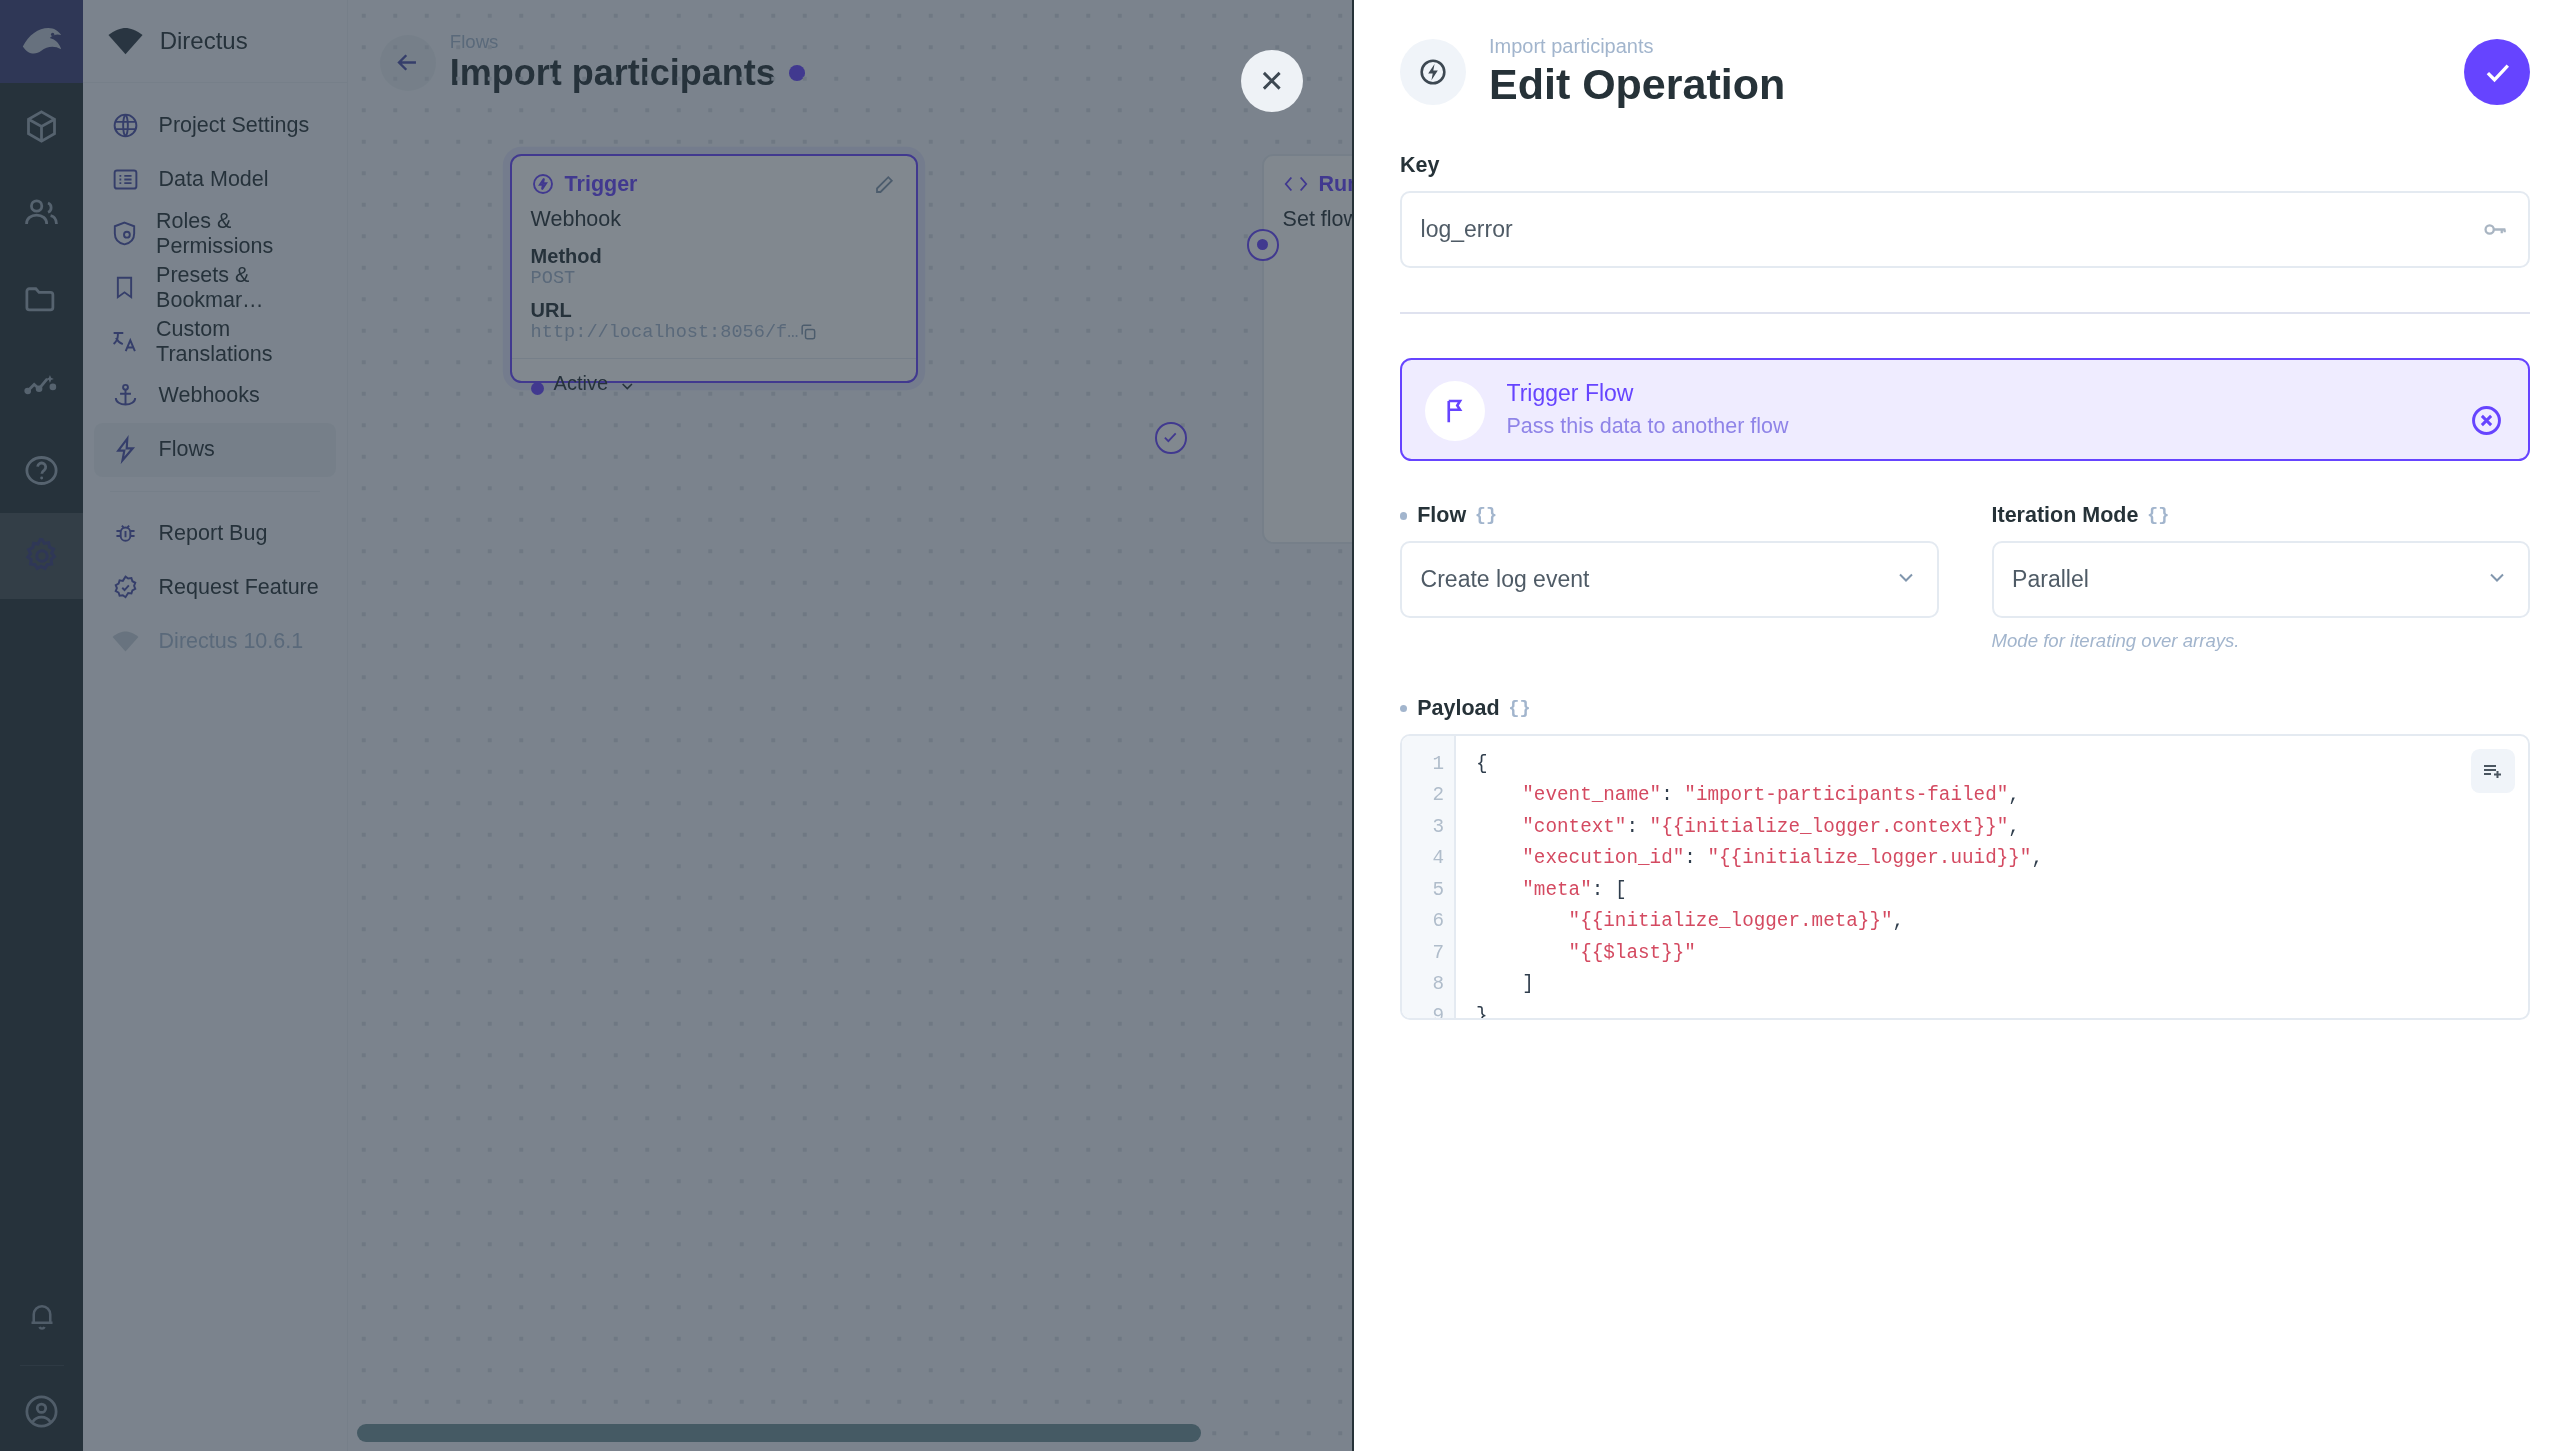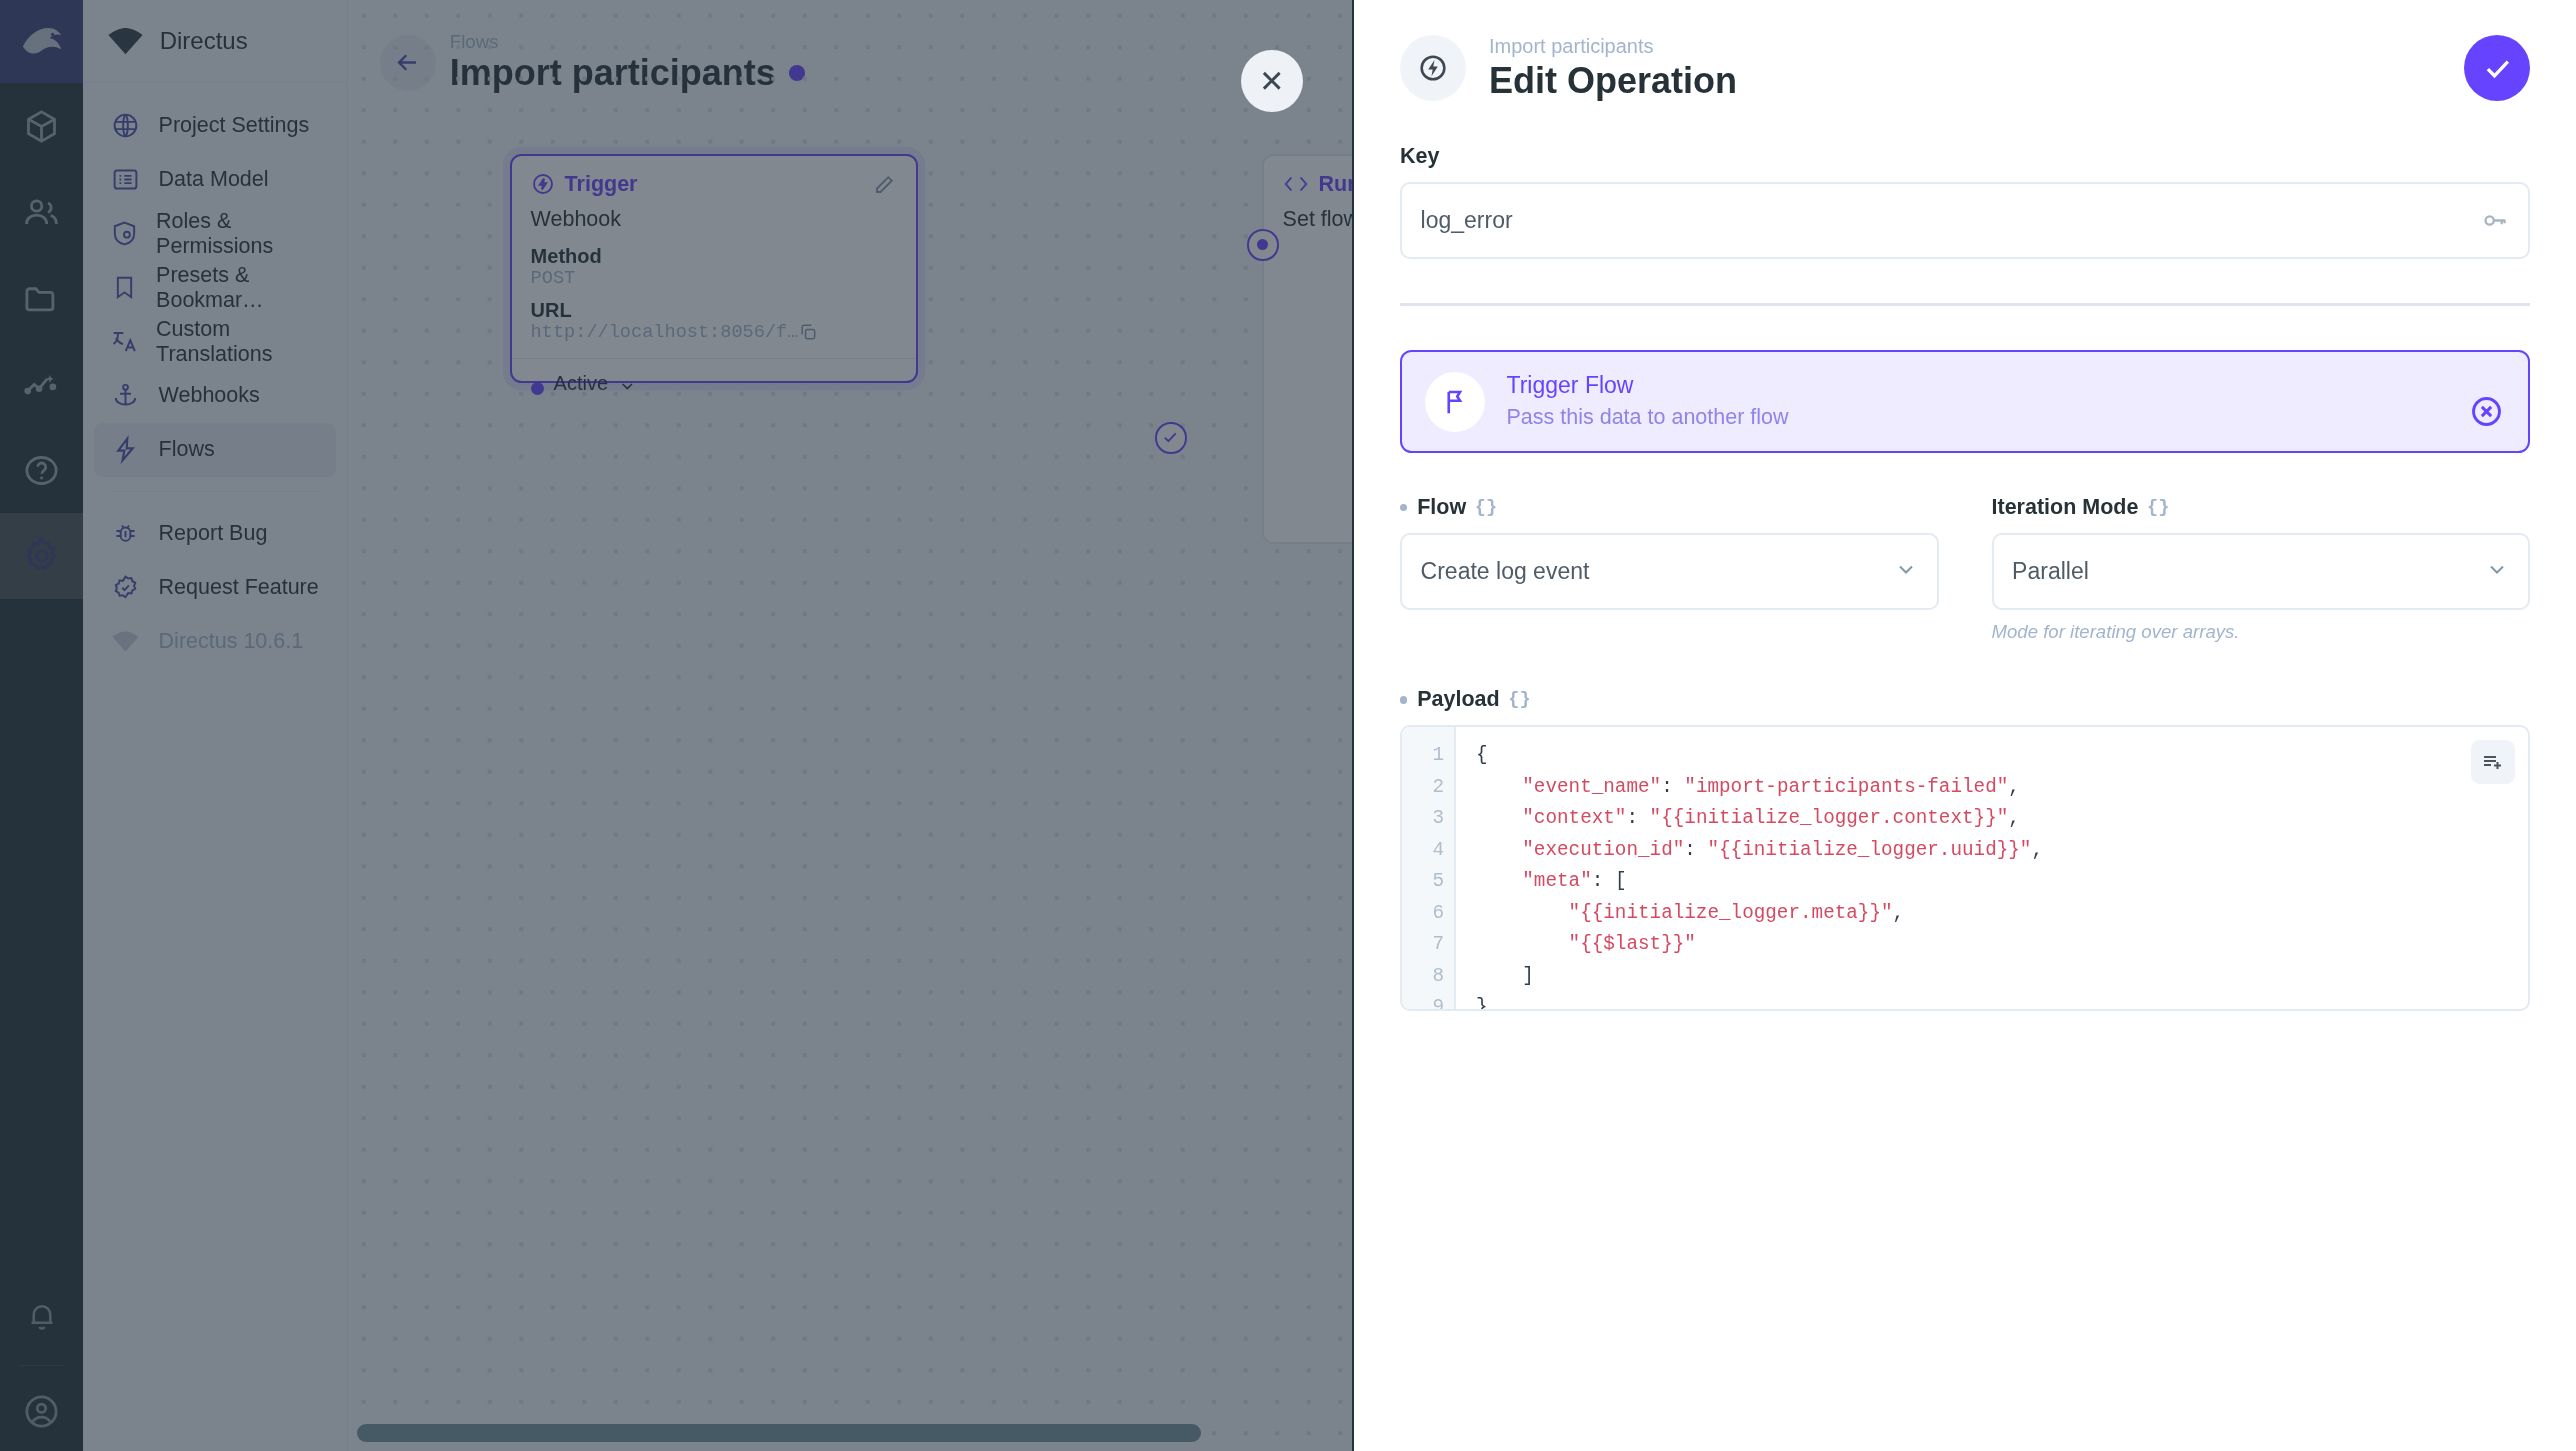--- a/index.html
+++ b/index.html
@@ -138,21 +138,21 @@
   }
   .drawer-head {
     display: flex; align-items: center; padding: 34px 46px 0 46px; gap: 23px;
   }
   .drawer-icon {
     width: 66px; height: 66px; border-radius: 50%; background: #f0f4f9;
     display: flex; align-items: center; justify-content: center; flex: 0 0 66px;
   }
   .drawer-titles { flex: 1 1 auto; }
   .drawer-crumb { font-size: 20px; color: #a2b5cd; line-height: 1.25; }
-  .drawer-title { font-size: 36px; font-weight: bold; color: #263238; line-height: 1.2; }
+  .drawer-title { font-size: 43px; font-weight: bold; color: #263238; line-height: 1.2; }
   .save-fab {
     width: 66px; height: 66px; border-radius: 50%; background: #6644ff;
     display: flex; align-items: center; justify-content: center; flex: 0 0 66px;
   }
 
   .drawer-body { padding: 0 46px; }
 
   .field-row { display: flex; gap: 53px; margin-top: 42px; }
   .field { flex: 1 1 0; min-width: 0; }
   .field-label {

